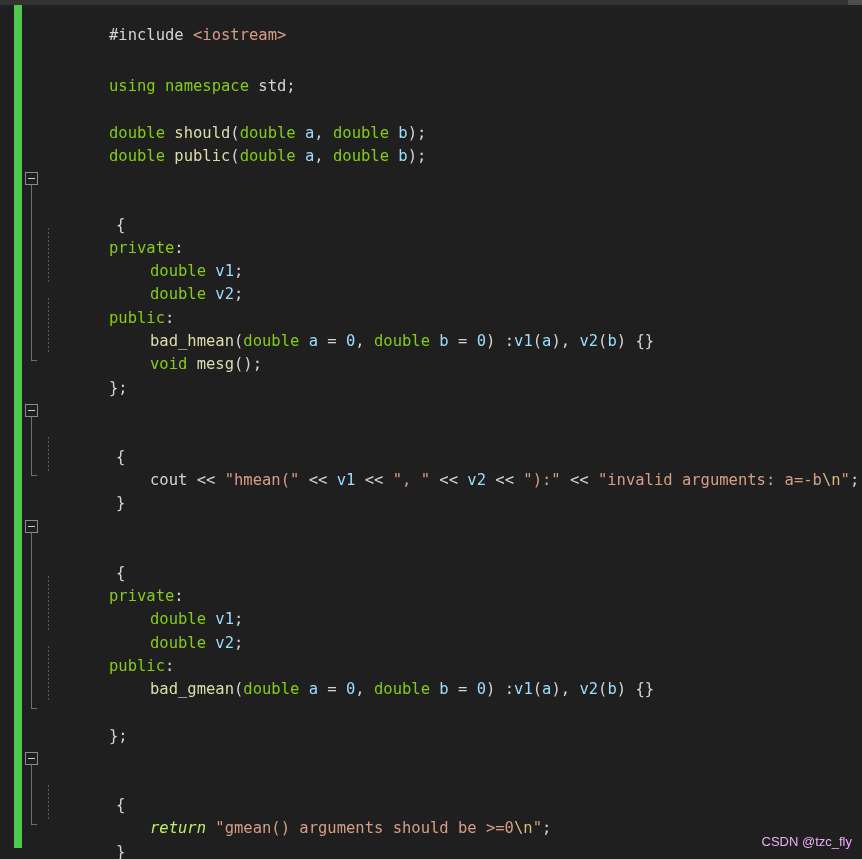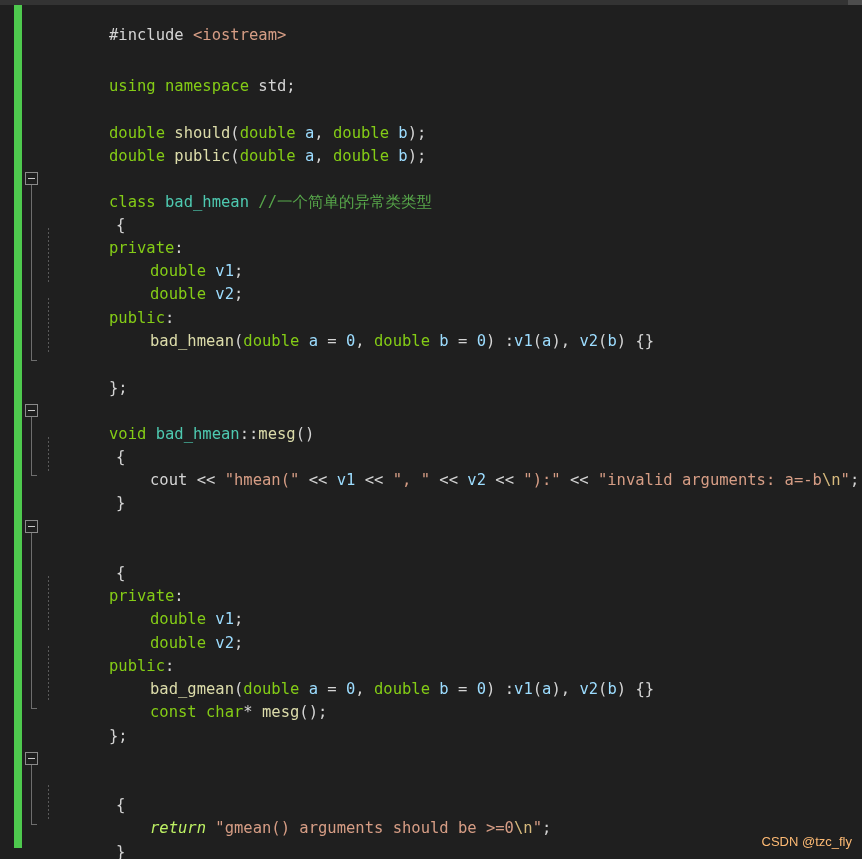--- a/index.html
+++ b/index.html
@@ -64,21 +64,21 @@
     position:absolute;height:1px;background:#6e6e6e;
   }
   
   .dotguide{
     position:absolute;width:1px;
     background-image:linear-gradient(to bottom,#5a5a5a 0 2px,transparent 2px 4px);
     background-size:1px 4px;
   }
   .watermark{
     position:absolute;right:10px;bottom:10px;
-    color:#fdba74;font-size:13px;
+    color:#f0abfc;font-size:13px;
     font-family:"Liberation Sans",sans-serif;
   }
 </style>
 </head>
 <body>
 
 <div id="editor">
 
   <div class="topstrip">
     <div class="tsright"></div>
@@ -129,23 +129,20 @@
     </div>
 
     <div class="line" style="top:99px;left:41px;">
       <span class="kw">double </span><span class="fn">should</span><span class="pl">(</span><span class="kw">double </span><span class="var">a</span><span class="pl">, </span><span class="kw">double </span><span class="var">b</span><span class="pl">);</span>
     </div>
 
     <div class="line" style="top:122px;left:41px;">
       <span class="kw">double </span><span class="fn">public</span><span class="pl">(</span><span class="kw">double </span><span class="var">a</span><span class="pl">, </span><span class="kw">double </span><span class="var">b</span><span class="pl">);</span>
     </div>
 
-    <div class="line" style="top:168px;left:41px;">
-      <span class="kw">class </span><span class="typ">bad_hmean </span><span class="cmt">//一个简单的异常类类型</span>
-    </div>
 
     <div class="line" style="top:191px;left:48px;">
       <span class="pl">{</span>
     </div>
 
     <div class="line" style="top:214px;left:41px;">
       <span class="kw">private</span><span class="pl">:</span>
     </div>
 
     <div class="line" style="top:237px;left:82px;">
@@ -157,28 +154,28 @@
     </div>
 
     <div class="line" style="top:284px;left:41px;">
       <span class="kw">public</span><span class="pl">:</span>
     </div>
 
     <div class="line" style="top:307px;left:82px;">
       <span class="fn">bad_hmean</span><span class="pl">(</span><span class="kw">double </span><span class="var">a </span><span class="pl">= </span><span class="num">0</span><span class="pl">, </span><span class="kw">double </span><span class="var">b </span><span class="pl">= </span><span class="num">0</span><span class="pl">) :</span><span class="var">v1</span><span class="pl">(</span><span class="var">a</span><span class="pl">), </span><span class="var">v2</span><span class="pl">(</span><span class="var">b</span><span class="pl">) {}</span>
     </div>
 
+    <div class="line" style="top:330px;left:82px;">
+      <span class="kw">void </span><span class="fn">mesg</span><span class="pl">();</span>
+    </div>
 
     <div class="line" style="top:354px;left:41px;">
       <span class="pl">};</span>
     </div>
 
-    <div class="line" style="top:400px;left:41px;">
-      <span class="kw">void </span><span class="typ">bad_hmean</span><span class="pl">::</span><span class="fn">mesg</span><span class="pl">()</span>
-    </div>
 
     <div class="line" style="top:423px;left:48px;">
       <span class="pl">{</span>
     </div>
 
     <div class="line" style="top:446px;left:82px;">
       <span class="pl">cout &lt;&lt; </span><span class="str">"hmean("</span><span class="pl"> &lt;&lt; </span><span class="var">v1</span><span class="pl"> &lt;&lt; </span><span class="str">", "</span><span class="pl"> &lt;&lt; </span><span class="var">v2</span><span class="pl"> &lt;&lt; </span><span class="str">"):"</span><span class="pl"> &lt;&lt; </span><span class="str">"invalid arguments: a=-b</span><span class="esc">\n</span><span class="str">"</span><span class="pl">;</span>
     </div>
 
     <div class="line" style="top:469px;left:48px;">
@@ -203,23 +200,20 @@
     </div>
 
     <div class="line" style="top:632px;left:41px;">
       <span class="kw">public</span><span class="pl">:</span>
     </div>
 
     <div class="line" style="top:655px;left:82px;">
       <span class="fn">bad_gmean</span><span class="pl">(</span><span class="kw">double </span><span class="var">a </span><span class="pl">= </span><span class="num">0</span><span class="pl">, </span><span class="kw">double </span><span class="var">b </span><span class="pl">= </span><span class="num">0</span><span class="pl">) :</span><span class="var">v1</span><span class="pl">(</span><span class="var">a</span><span class="pl">), </span><span class="var">v2</span><span class="pl">(</span><span class="var">b</span><span class="pl">) {}</span>
     </div>
 
-    <div class="line" style="top:678px;left:82px;">
-      <span class="kw">const char</span><span class="pl">* </span><span class="fn">mesg</span><span class="pl">();</span>
-    </div>
 
     <div class="line" style="top:702px;left:41px;">
       <span class="pl">};</span>
     </div>
 
 
     <div class="line" style="top:771px;left:48px;">
       <span class="pl">{</span>
     </div>
 

